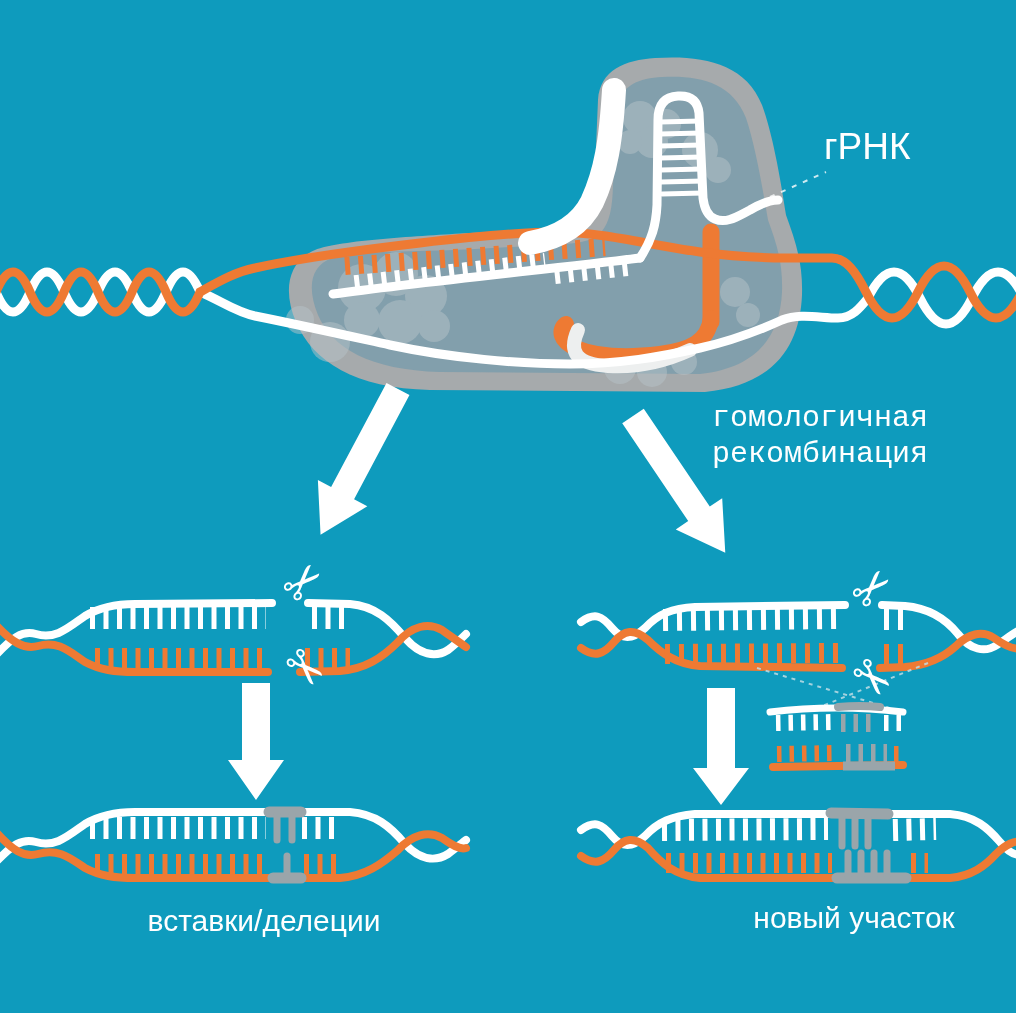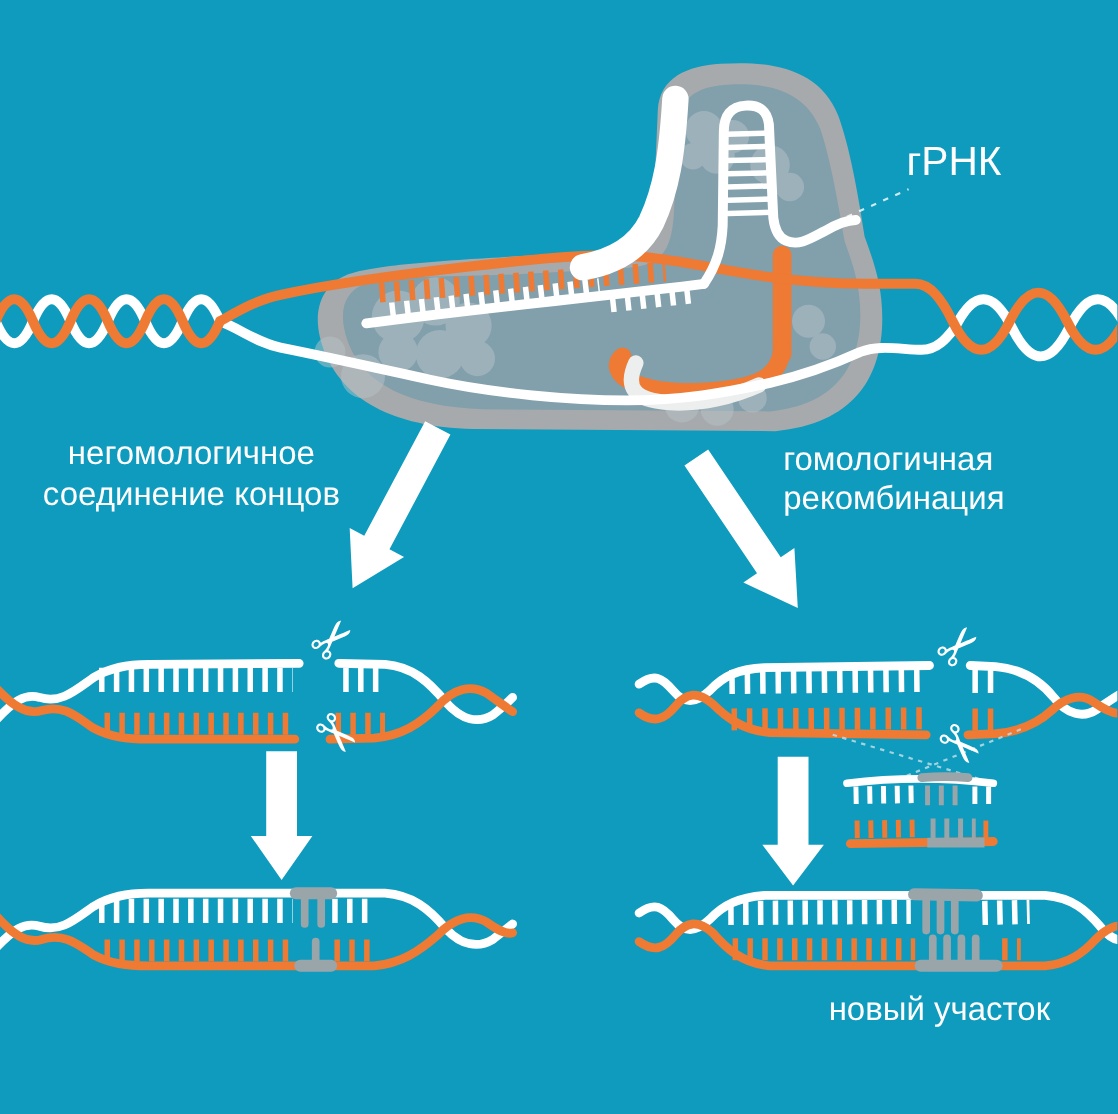--- a/index.html
+++ b/index.html
@@ -3,21 +3,21 @@
 <meta charset="utf-8">
 <style>
   html,body{margin:0;padding:0;background:#0e9bbd;}
   #stage{position:relative;width:1016px;height:1013px;background:#0e9bbd;overflow:hidden;
          font-family:"Liberation Sans",sans-serif;color:#fff;}
   #art{position:absolute;left:0;top:0;}
   .lbl{position:absolute;color:#ffffff;white-space:pre-line;}
   .title{left:38px;top:50px;font-size:78px;font-weight:400;letter-spacing:-1px;}
   .grna{left:824px;top:126px;font-size:37px;}
   .lbl-left{left:8px;top:394px;width:332px;text-align:center;font-size:30px;line-height:37px;}
-  .lbl-right{left:712px;top:400px;font-size:30px;line-height:36px;}
+  .lbl-right{left:712px;top:400px;font-size:30px;line-height:36px;font-family:Liberation Mono, monospace;}
   .lbl-bl{left:98px;top:904px;width:332px;text-align:center;font-size:30px;}
   .lbl-br{left:688px;top:901px;width:332px;text-align:center;font-size:30px;}
   .scis{font-family:"DejaVu Sans",sans-serif;}
 </style>
 </head>
 <body>
 
 <div id="stage">
 
 <svg id="art" width="1016" height="1013" viewBox="0 0 1016 1013">
@@ -183,19 +183,18 @@
       <line x1="837" y1="878" x2="906" y2="878" stroke-width="11"></line>
       <line x1="848" y1="876" x2="848" y2="853" stroke-width="7"></line>
       <line x1="861" y1="876" x2="861" y2="853" stroke-width="7"></line>
       <line x1="874" y1="876" x2="874" y2="853" stroke-width="7"></line>
       <line x1="887" y1="876" x2="887" y2="853" stroke-width="7"></line>
     </g>
   </g>
 </svg>
 
 <div class="lbl grna">гРНК</div>
-<div class="lbl lbl-left">негомологичное
-соединение концов</div>
 <div class="lbl lbl-right">гомологичная
 рекомбинация</div>
+<div class="lbl lbl-bl">вставки/делеции</div>
 <div class="lbl lbl-br">новый участок</div>
 
 </div>
 
 </body></html>

